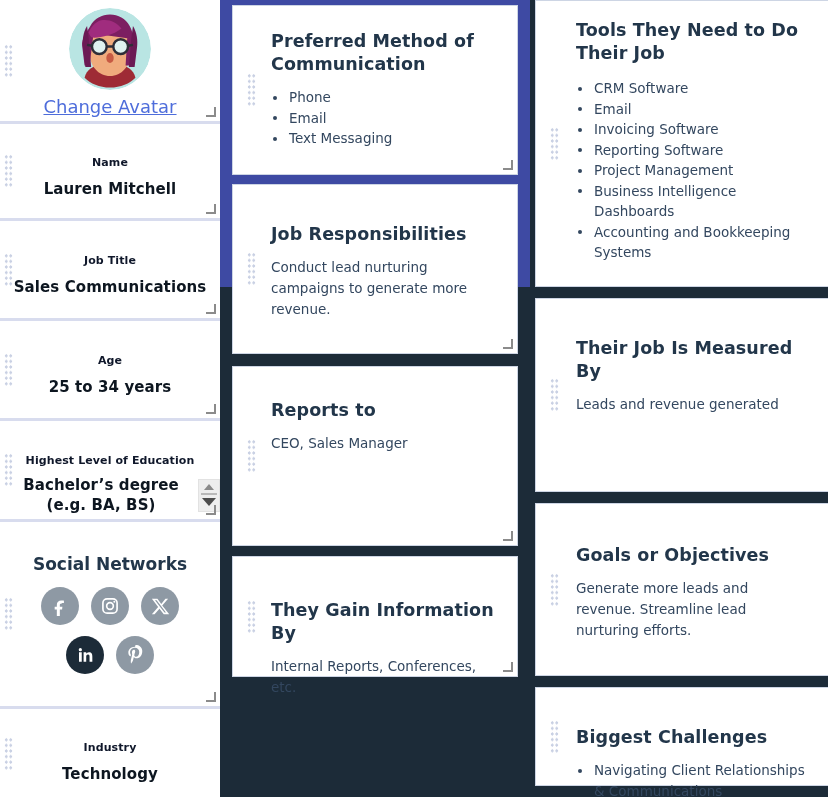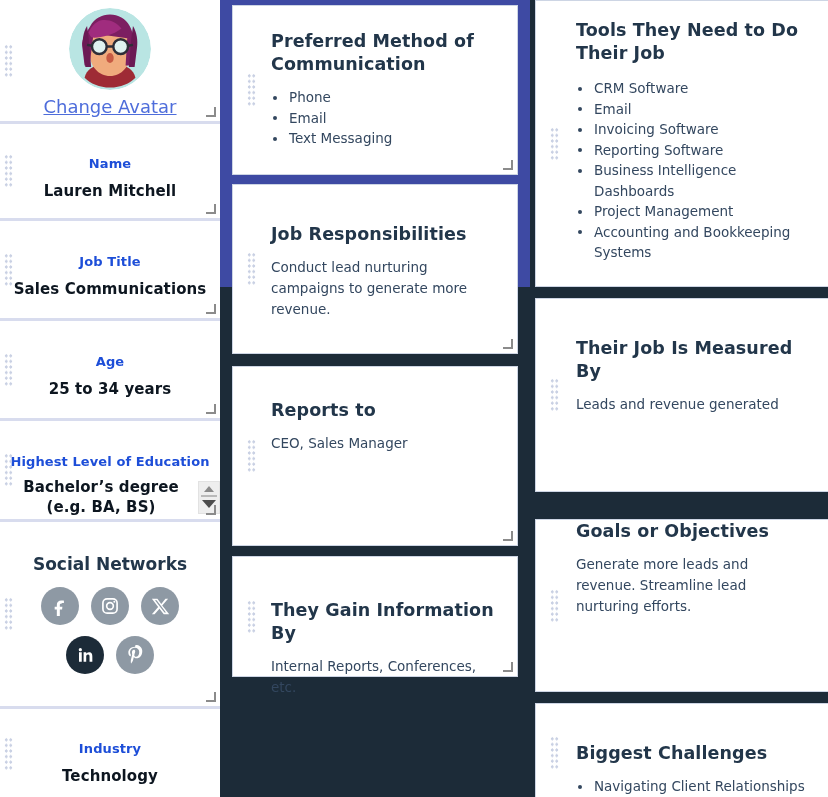--- a/index.html
+++ b/index.html
@@ -65,23 +65,23 @@
   .resize-corner::before {
     content: "";
     position: absolute;
     right: 1px; bottom: 1px;
     width: 8px; height: 8px;
     border-right: 2px solid #8b8b8b;
     border-bottom: 2px solid #8b8b8b;
   }
 
   .field-label {
-    font-size: 13px;
+    font-size: 11px;
     font-weight: 700;
-    color: #1d4ed8;
+    color: #0f172a;
     text-align: center;
     letter-spacing: .1px;
   }
   .field-value {
     font-size: 15px;
     font-weight: 700;
     color: #0d1620;
     text-align: center;
     letter-spacing: .1px;
   }
@@ -228,21 +228,21 @@
   }
   .rcard {
     position: relative;
     background: #ffffff;
     border: 1px solid #cdd5e4;
     border-right: none;
     padding: 0 20px 0 40px;
   }
   .r1 { height: 287px; padding-top: 18px; }
   .r2 { height: 194px; margin-top: 11px; padding-top: 38px; }
-  .r3 { height: 173px; margin-top: 27px; }
+  .r3 { height: 173px; margin-top: 11px; padding-top: 40px; }
   .r4 { height: 99px; margin-top: 11px; padding-top: 38px; }
   .r1 .card-title { margin-bottom: 13px; }
 </style>
 </head>
 <body>
 
 <div class="canvas">
 
   <div class="col-left">
 
@@ -397,22 +397,22 @@
   <div class="col-right">
 
     <div class="rcard r1">
       <span class="grip"></span>
       <div class="card-title">Tools They Need to Do Their Job</div>
       <ul class="card-list">
         <li>CRM Software</li>
         <li>Email</li>
         <li>Invoicing Software</li>
         <li>Reporting Software</li>
+        <li>Project Management</li>
         <li>Business Intelligence Dashboards</li>
-        <li>Project Management</li>
         <li>Accounting and Bookkeeping Systems</li>
       </ul>
     </div>
 
     <div class="rcard r2">
       <span class="grip"></span>
       <div class="card-title">Their Job Is Measured By</div>
       <div class="card-text">Leads and revenue generated</div>
     </div>
 

